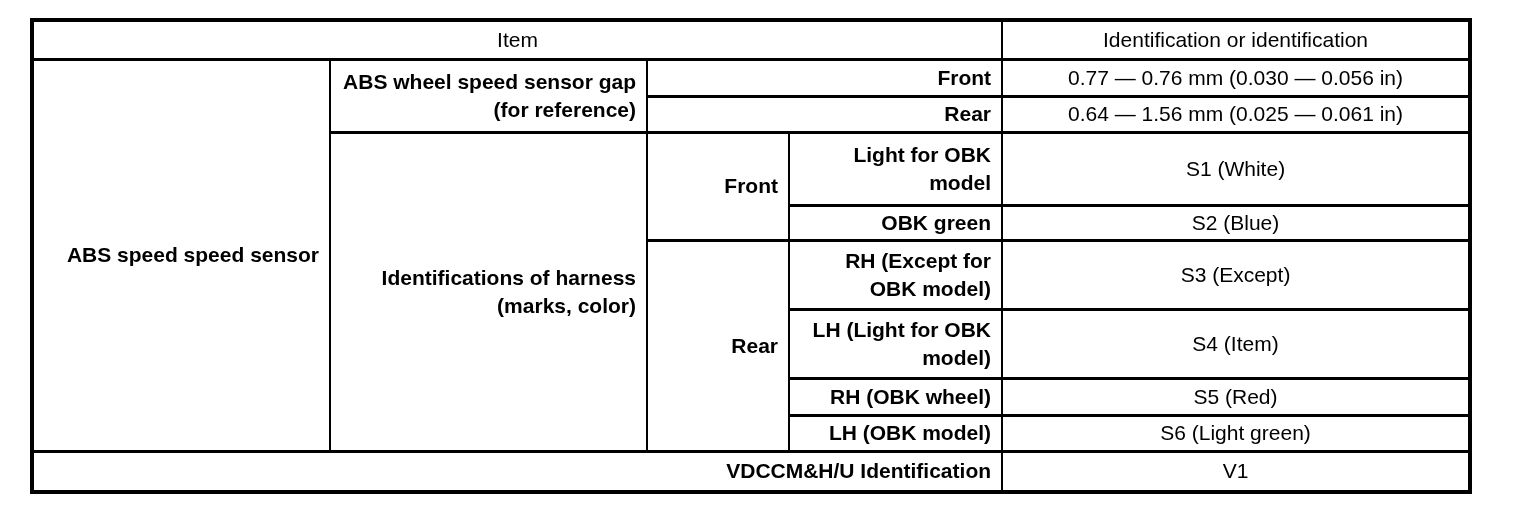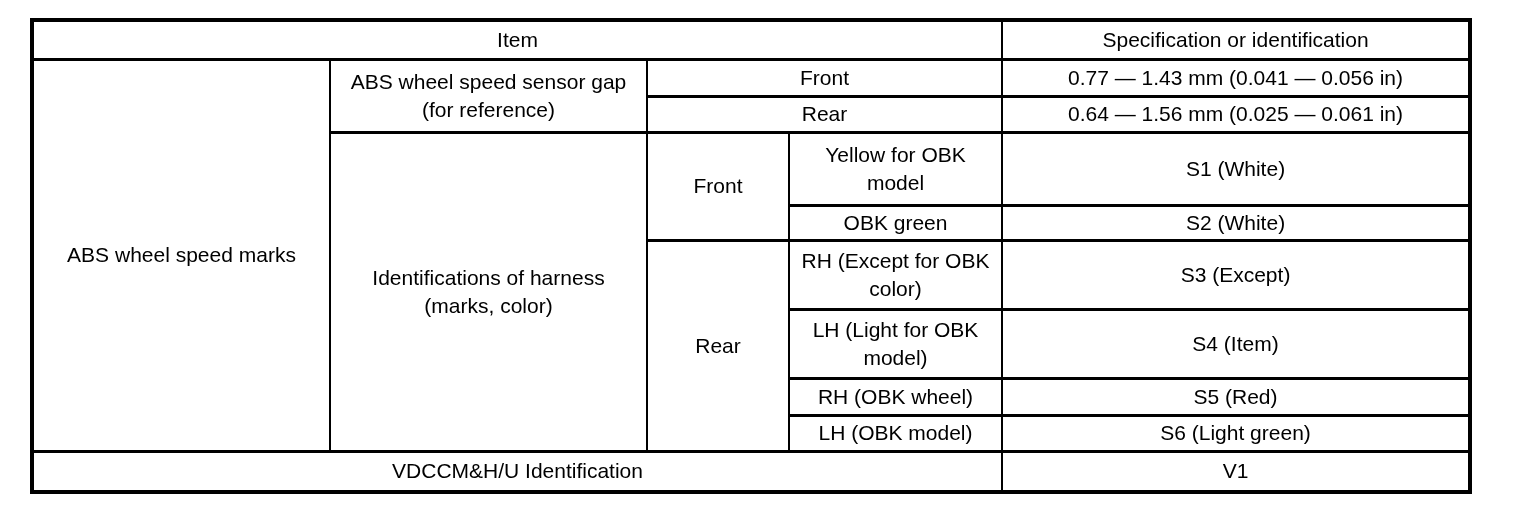--- a/index.html
+++ b/index.html
@@ -36,68 +36,68 @@
     line-height: 1.32;
     padding: 2px 10px;
     vertical-align: middle;
     color: #000;
     overflow: hidden;
   }
   table.spec-table {
     border: 4px solid #000;
   }
   td.center { text-align: center; padding-left: 4px; padding-right: 4px; }
-  td.left   { text-align: center; }
+  td.left   { text-align: right; font-weight: bold; }
 </style>
 </head>
 <body>
 
 <div class="page">
   <table class="spec-table">
     <colgroup>
       <col style="width:298px">
       <col style="width:317px">
       <col style="width:142px">
       <col style="width:213px">
       <col style="width:468px">
     </colgroup>
 
     <tbody>
         <tr style="height:39px">
       <td colspan="4" class="center">Item</td>
-      <td class="center">Specification or identification</td>
+      <td class="center">Identification or identification</td>
     </tr>
 
     <tr style="height:37px">
-      <td rowspan="8" class="left">ABS wheel speed marks</td>
+      <td rowspan="8" class="left">ABS speed speed sensor</td>
       <td rowspan="2" class="left">ABS wheel speed sensor gap (for reference)</td>
       <td colspan="2" class="left">Front</td>
-      <td class="center">0.77 — 1.43 mm (0.041 — 0.056 in)</td>
+      <td class="center">0.77 — 0.76 mm (0.030 — 0.056 in)</td>
     </tr>
 
     <tr style="height:36px">
       <td colspan="2" class="left">Rear</td>
       <td class="center">0.64 — 1.56 mm (0.025 — 0.061 in)</td>
     </tr>
 
     <tr style="height:73px">
       <td rowspan="6" class="left">Identifications of harness (marks, color)</td>
       <td rowspan="2" class="left">Front</td>
-      <td class="left">Yellow for OBK model</td>
+      <td class="left">Light for OBK model</td>
       <td class="center">S1 (White)</td>
     </tr>
 
     <tr style="height:35px">
       <td class="left">OBK green</td>
-      <td class="center">S2 (White)</td>
+      <td class="center">S2 (Blue)</td>
     </tr>
 
     <tr style="height:69px">
       <td rowspan="4" class="left">Rear</td>
-      <td class="left">RH (Except for OBK color)</td>
+      <td class="left">RH (Except for OBK model)</td>
       <td class="center">S3 (Except)</td>
     </tr>
 
     <tr style="height:69px">
       <td class="left">LH (Light for OBK model)</td>
       <td class="center">S4 (Item)</td>
     </tr>
 
     <tr style="height:37px">
       <td class="left">RH (OBK wheel)</td>

